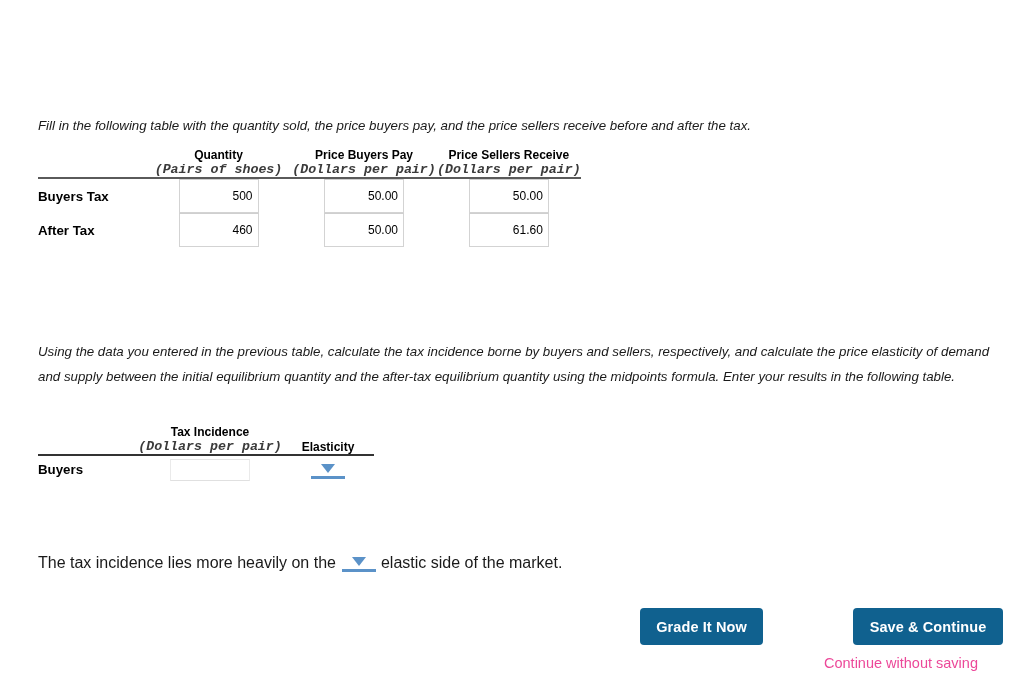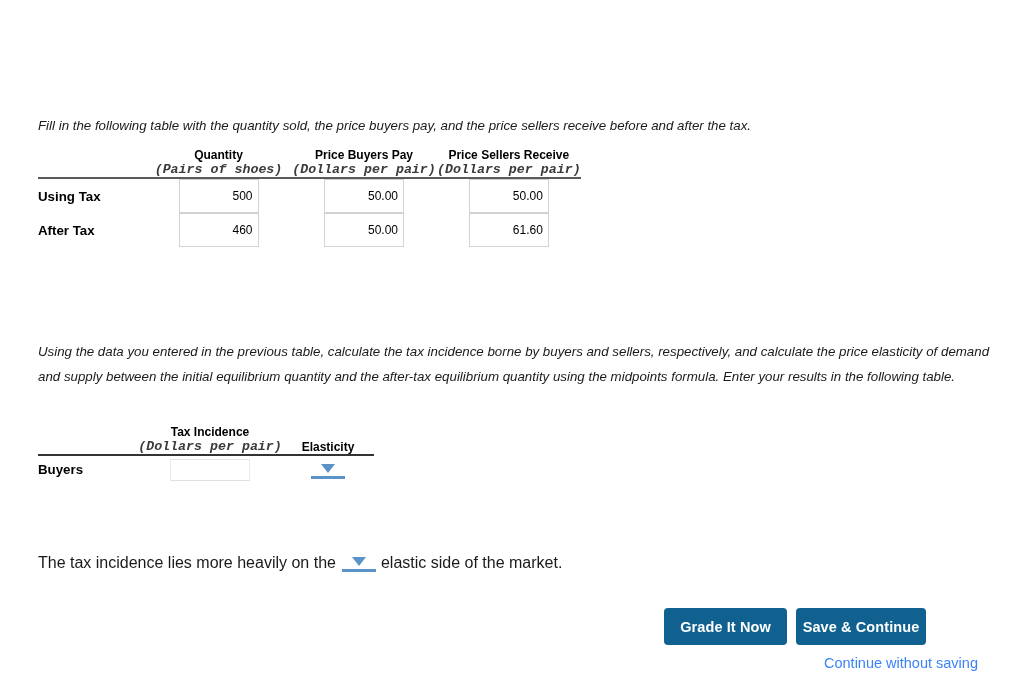--- a/index.html
+++ b/index.html
@@ -184,38 +184,38 @@
     border-radius: 4px;
     font-family: "Liberation Sans", sans-serif;
     font-size: 14.5px;
     font-weight: bold;
     letter-spacing: 0.1px;
     cursor: pointer;
     padding: 0;
     text-align: center;
   }
   #btn-grade {
-    left: 664px;
+    left: 640px;
     top: 608px;
     width: 123px;
     height: 37px;
   }
   #btn-save {
-    left: 796px;
+    left: 853px;
     top: 608px;
-    width: 130px;
+    width: 150px;
     height: 37px;
   }
   #link-continue {
     position: absolute;
     left: 824px;
     top: 655px;
     width: 150px;
     text-align: center;
-    color: #3b82f6;
+    color: #ec4899;
     font-size: 14.5px;
     text-decoration: none;
     cursor: pointer;
     white-space: nowrap;
   }
 </style>
 </head>
 <body>
 
 <div class="page">
@@ -244,21 +244,21 @@
       </tr>
       <tr class="rule-row">
         <td></td>
         <td></td>
         <td></td>
         <td></td>
       </tr>
     </thead>
     <tbody>
       <tr class="body-row">
-        <td class="row-label">Using Tax</td>
+        <td class="row-label">Buyers Tax</td>
         <td class="cell">
           <input class="txtbox" type="text" value="500" style="">
         </td>
         <td class="cell">
           <input class="txtbox" type="text" value="50.00" style="">
         </td>
         <td class="cell">
           <input class="txtbox" type="text" value="50.00" style="">
         </td>
       </tr>

